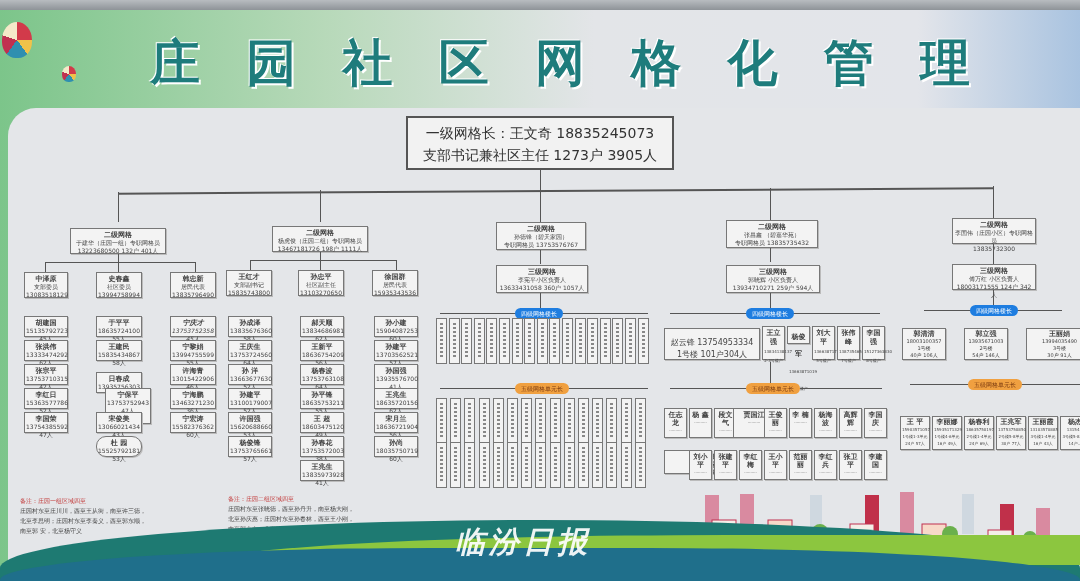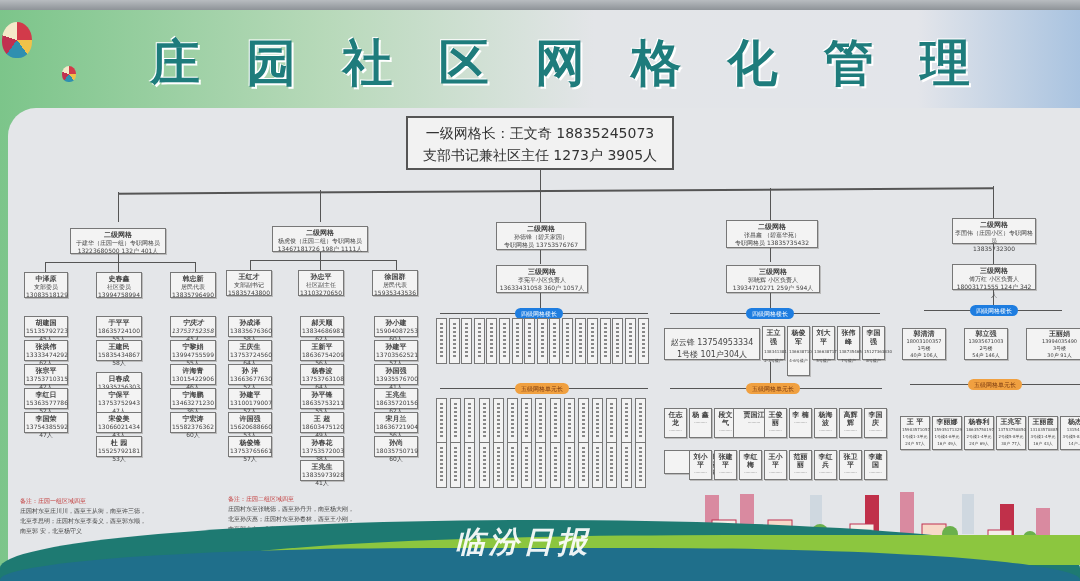--- a/index.html
+++ b/index.html
@@ -167,31 +167,31 @@
       <div class="box" style="position: absolute; left: 0px; top: 24px; width: 100%; height: 21px;">
         <div class="nm">王建民</div>
         <div>15835434867</div>
         <div>58人</div>
       </div>
       <div class="box" style="position: absolute; left: 0px; top: 48px; width: 100%; height: 21px; margin-top: 8px;">
         <div class="nm">日春成</div>
         <div>13935756303</div>
         <div>56人</div>
       </div>
-      <div class="box" style="position: absolute; left: 0px; top: 72px; width: 100%; height: 36px;">
+      <div class="box" style="position: absolute; left: 9px; top: 72px; width: 100%; height: 36px;">
         <div class="nm">宁保平</div>
         <div>13753752943</div>
         <div>47人</div>
       </div>
       <div class="box" style="position: absolute; left: 0px; top: 96px; width: 100%; height: 21px;">
         <div class="nm">宋俊美</div>
         <div>13066021434</div>
         <div>43人</div>
       </div>
-      <div class="box" style="position: absolute; left: 0px; top: 120px; width: 100%; height: 21px;">
+      <div class="box" style="position: absolute; left: 0px; top: 120px; width: 100%; height: 21px; border-radius: 10px;">
         <div class="nm">杜 园</div>
         <div>15525792181</div>
         <div>53人</div>
       </div>
     </div>
   <div id="l4-col-2" style="position:absolute;left:170px;top:316px;width:46px">
       <div class="box" style="position: absolute; left: 0px; top: 0px; width: 100%; height: 21px; font-style: italic;">
         <div class="nm">宁庆才</div>
         <div>13753752358</div>
         <div>45人</div>
@@ -290,21 +290,21 @@
       <div class="box" style="position: absolute; left: 0px; top: 0px; width: 100%; height: 21px;">
         <div class="nm">孙小建</div>
         <div>15904087253</div>
         <div>60人</div>
       </div>
       <div class="box" style="position: absolute; left: 0px; top: 24px; width: 100%; height: 21px;">
         <div class="nm">孙建平</div>
         <div>13703562521</div>
         <div>57人</div>
       </div>
-      <div class="box" style="position: absolute; left: 0px; top: 48px; width: 100%; height: 21px;">
+      <div class="box" style="position: absolute; left: 0px; top: 48px; width: 100%; height: 27px;">
         <div class="nm">孙国强</div>
         <div>13935576700</div>
         <div>41人</div>
       </div>
       <div class="box" style="position: absolute; left: 0px; top: 72px; width: 100%; height: 21px;">
         <div class="nm">王兆生</div>
         <div>18635720156</div>
         <div>62人</div>
       </div>
       <div class="box" style="position: absolute; left: 0px; top: 96px; width: 100%; height: 21px;">
@@ -403,21 +403,21 @@
   <div class="box" style="left:664px;top:328px;width:96px;height:32px;font-size:8px;line-height:12px;padding-top:8px">
     <div>赵云锋  13754953334</div>
     <div>1号楼   101户304人</div>
   </div>
   <div id="sec-c-small" style="position:absolute;left:762px;top:326px;width:130px;height:36px">
       <div class="box" style="left: 0px; top: 0px; width: 23px; height: 34px; font-size: 4px; line-height: 9px;">
         <div class="nm">王立强</div>
         <div>13834138137</div>
         <div>2-3号楼户</div>
       </div>
-      <div class="box" style="left: 25px; top: 0px; width: 23px; height: 50px; font-size: 4px; line-height: 9px;">
+      <div class="box" style="left: 25px; top: 0px; width: 23px; height: 18px; font-size: 4px; line-height: 17px;">
         <div class="nm">杨俊军</div>
         <div>13663871019</div>
         <div>4-6号楼户</div>
       </div>
       <div class="box" style="left: 50px; top: 0px; width: 23px; height: 34px; font-size: 4px; line-height: 9px;">
         <div class="nm">刘大平</div>
         <div>13663871766</div>
         <div>5号楼户</div>
       </div>
       <div class="box" style="left: 75px; top: 0px; width: 23px; height: 34px; font-size: 4px; line-height: 9px;">

